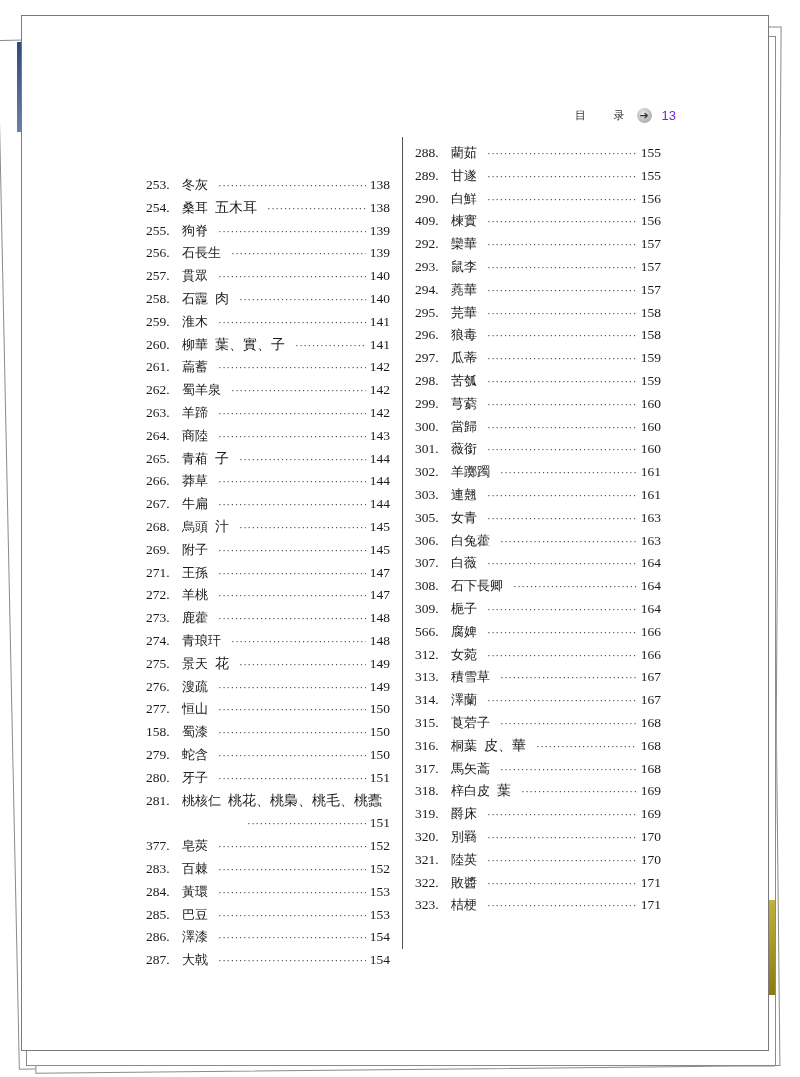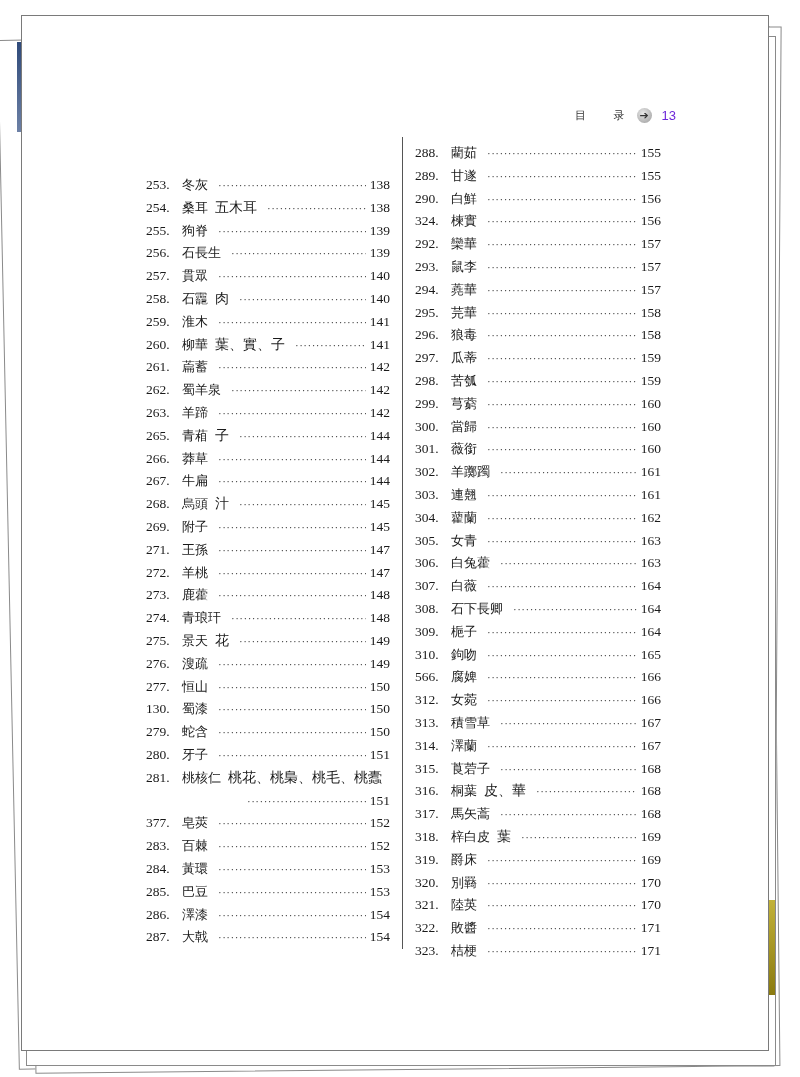--- a/index.html
+++ b/index.html
@@ -181,20 +181,26 @@
         <span class="dots"></span>
         <span class="pg">142</span>
       </div>
       <div class="entry">
         <span class="num">263.</span>
         <span class="name">羊蹄</span>
         <span class="dots"></span>
         <span class="pg">142</span>
       </div>
       <div class="entry">
+        <span class="num">264.</span>
+        <span class="name">商陸</span>
+        <span class="dots"></span>
+        <span class="pg">143</span>
+      </div>
+      <div class="entry">
         <span class="num">265.</span>
         <span class="name">青葙</span>
         <span class="sub">子</span>
         <span class="dots"></span>
         <span class="pg">144</span>
       </div>
       <div class="entry">
         <span class="num">266.</span>
         <span class="name">莽草</span>
         <span class="dots"></span>
@@ -256,21 +262,21 @@
         <span class="dots"></span>
         <span class="pg">149</span>
       </div>
       <div class="entry">
         <span class="num">277.</span>
         <span class="name">恒山</span>
         <span class="dots"></span>
         <span class="pg">150</span>
       </div>
       <div class="entry">
-        <span class="num">130.</span>
+        <span class="num">158.</span>
         <span class="name">蜀漆</span>
         <span class="dots"></span>
         <span class="pg">150</span>
       </div>
       <div class="entry">
         <span class="num">279.</span>
         <span class="name">蛇含</span>
         <span class="dots"></span>
         <span class="pg">150</span>
       </div>
@@ -343,21 +349,21 @@
         <span class="dots"></span>
         <span class="pg">155</span>
       </div>
       <div class="entry">
         <span class="num">290.</span>
         <span class="name">白鮮</span>
         <span class="dots"></span>
         <span class="pg">156</span>
       </div>
       <div class="entry">
-        <span class="num">324.</span>
+        <span class="num">409.</span>
         <span class="name">楝實</span>
         <span class="dots"></span>
         <span class="pg">156</span>
       </div>
       <div class="entry">
         <span class="num">292.</span>
         <span class="name">欒華</span>
         <span class="dots"></span>
         <span class="pg">157</span>
       </div>
@@ -421,26 +427,20 @@
         <span class="dots"></span>
         <span class="pg">161</span>
       </div>
       <div class="entry">
         <span class="num">303.</span>
         <span class="name">連翹</span>
         <span class="dots"></span>
         <span class="pg">161</span>
       </div>
       <div class="entry">
-        <span class="num">304.</span>
-        <span class="name">藋蘭</span>
-        <span class="dots"></span>
-        <span class="pg">162</span>
-      </div>
-      <div class="entry">
         <span class="num">305.</span>
         <span class="name">女青</span>
         <span class="dots"></span>
         <span class="pg">163</span>
       </div>
       <div class="entry">
         <span class="num">306.</span>
         <span class="name">白兔藿</span>
         <span class="dots"></span>
         <span class="pg">163</span>
@@ -455,26 +455,20 @@
         <span class="num">308.</span>
         <span class="name">石下長卿</span>
         <span class="dots"></span>
         <span class="pg">164</span>
       </div>
       <div class="entry">
         <span class="num">309.</span>
         <span class="name">梔子</span>
         <span class="dots"></span>
         <span class="pg">164</span>
-      </div>
-      <div class="entry">
-        <span class="num">310.</span>
-        <span class="name">鉤吻</span>
-        <span class="dots"></span>
-        <span class="pg">165</span>
       </div>
       <div class="entry">
         <span class="num">566.</span>
         <span class="name">腐婢</span>
         <span class="dots"></span>
         <span class="pg">166</span>
       </div>
       <div class="entry">
         <span class="num">312.</span>
         <span class="name">女菀</span>

